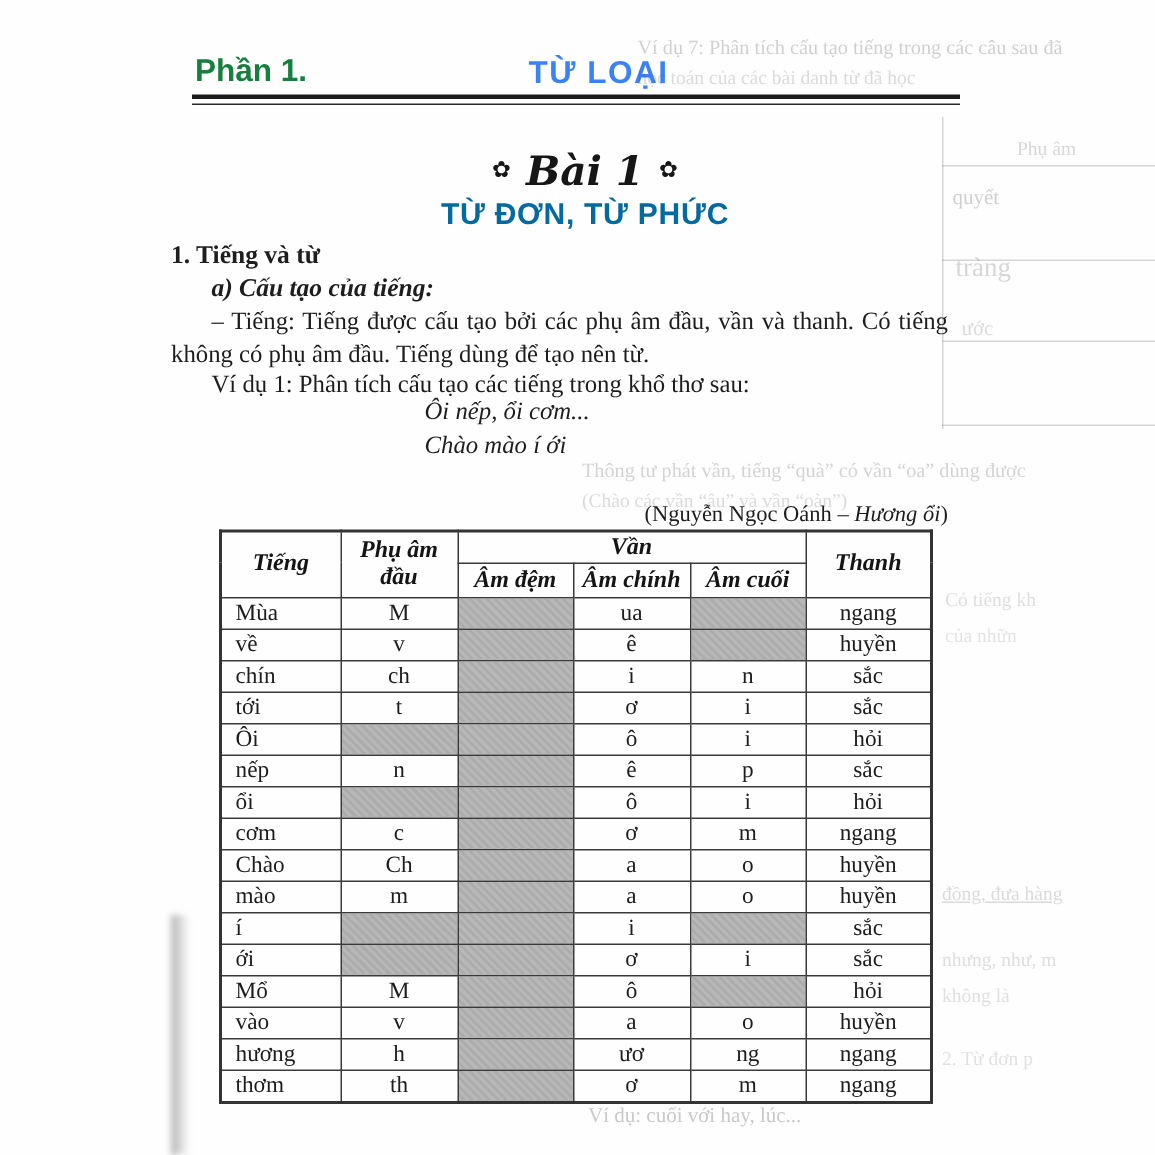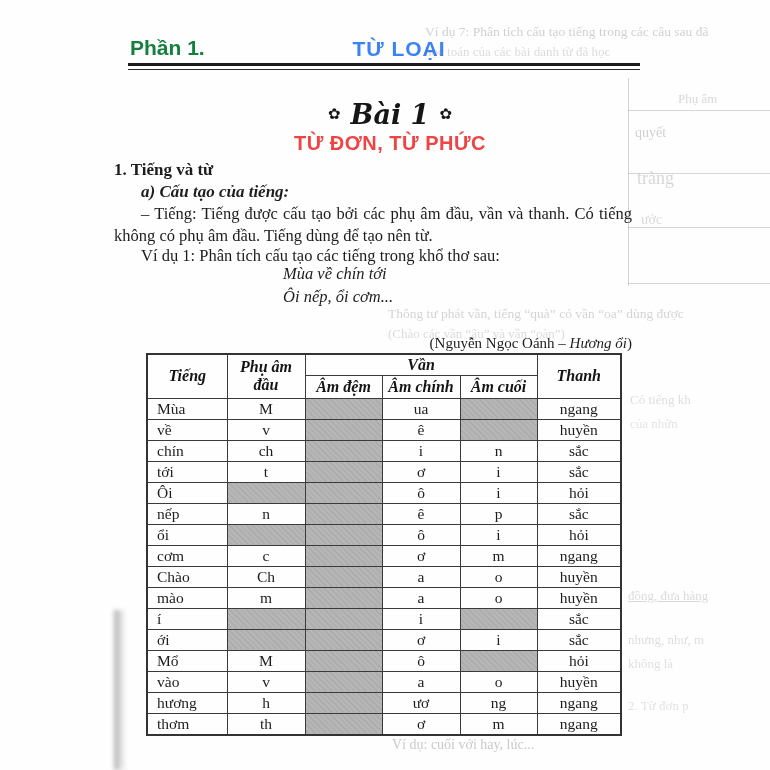--- a/index.html
+++ b/index.html
@@ -15,21 +15,21 @@
   .part-title-wrap{left:143px;top:37px;width:512px;text-align:center;}
   .part-title{font-weight:bold;font-size:21px;letter-spacing:1px;color:#3b82f6;}
   .header-rule{left:128px;top:63px;width:512px;height:3px;
     border-top:3px solid #1b1b1b;border-bottom:1px solid #2a2a2a;}
 
   .lesson-line{left:134px;top:99px;width:512px;text-align:center;white-space:nowrap;}
   .flower{font-family:"DejaVu Sans",sans-serif;font-size:15px;vertical-align:5px;color:#161616;}
   .lesson-script{font-family:"DejaVu Serif",serif;font-style:italic;font-weight:bold;
     font-size:27px;margin:0 10px;color:#161616;}
   .subtitle-wrap{left:134px;top:132px;width:512px;text-align:center;}
-  .subtitle{font-weight:bold;font-size:20px;letter-spacing:.5px;color:#ef4444;}
+  .subtitle{font-weight:bold;font-size:20px;letter-spacing:.5px;color:#0369a1;}
 
   .h-section{left:114px;top:160px;font-weight:bold;font-size:17px;}
   .h-sub{left:141px;top:182px;font-weight:bold;font-style:italic;font-size:17px;}
   .para{left:114px;top:203px;width:518px;font-size:16.5px;line-height:22px;
     text-align:justify;text-indent:27px;}
   .example{left:114px;top:246px;width:518px;font-size:16.5px;text-indent:27px;}
   .poem{left:283px;top:263px;font-style:italic;font-size:16.5px;line-height:22.5px;}
   .poem div{white-space:nowrap;}
   .attribution{left:312px;top:335px;width:320px;text-align:right;font-size:15px;white-space:nowrap;}
   .attribution .work{font-style:italic;}
@@ -69,22 +69,22 @@
   <div class="abs subtitle-wrap">
     <span class="subtitle sans">TỪ ĐƠN, TỪ PHỨC</span>
   </div>
 
   <div class="abs h-section">1. Tiếng và từ</div>
   <div class="abs h-sub">a) Cấu tạo của tiếng:</div>
   <div class="abs para">– Tiếng: Tiếng được cấu tạo bởi các phụ âm đầu, vần và thanh. Có tiếng không có phụ âm đầu. Tiếng dùng để tạo nên từ.</div>
   <div class="abs example">Ví dụ 1: Phân tích cấu tạo các tiếng trong khổ thơ sau:</div>
 
   <div class="abs poem">
-    <div>Mùa về chín tới</div>
     <div>Ôi nếp, ổi cơm...</div>
+    <div>Chào mào í ới</div>
   </div>
 
   <div class="abs attribution"><span>(Nguyễn Ngọc Oánh – </span><span class="work">Hương ổi</span><span>)</span></div>
 
   <table class="analysis">
     <colgroup>
       <col style="width:80px">
         <col style="width:78px">
         <col style="width:77px">
       <col style="width:78px">

